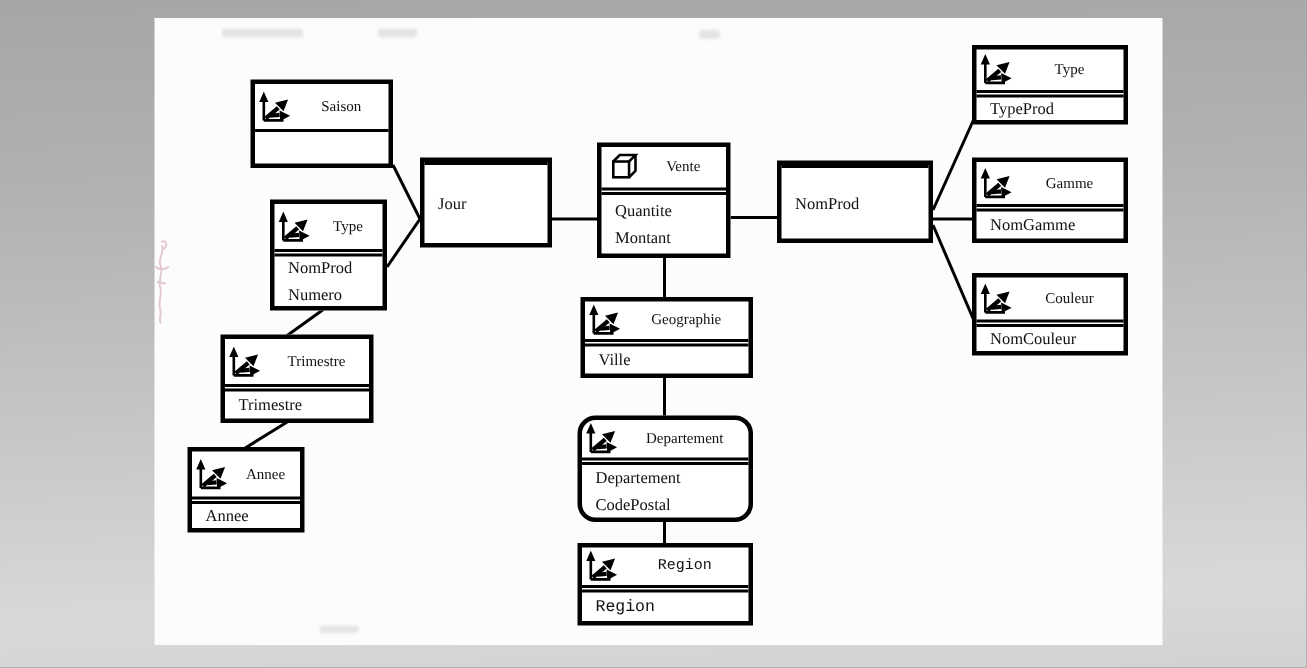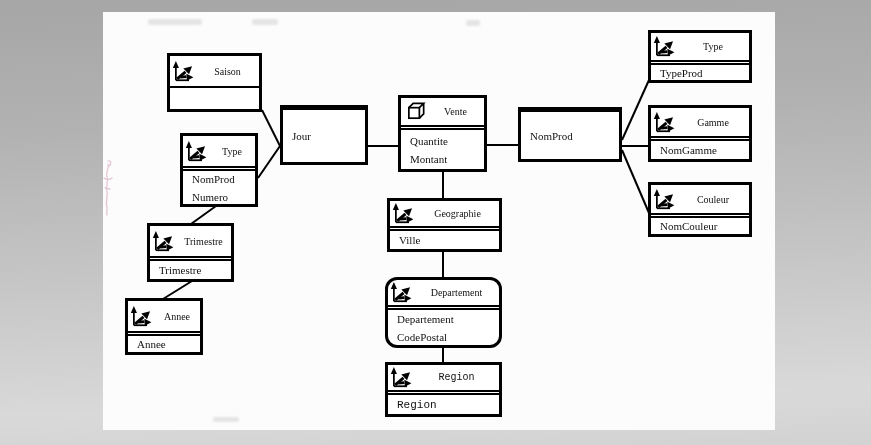--- a/index.html
+++ b/index.html
@@ -229,21 +229,21 @@
               <path d="M9 18.5 L16 17.8" stroke="#000" stroke-width="3.2"></path>
               <polygon points="24,18.5 16.5,22.5 16,14.5" fill="#000"></polygon>
             </svg>
           </span>
           <span class="title">Region</span>
         </div>
         <div class="attrs">
           <div class="attr-line">Region</div>
         </div>
       </div>
-      <div class="entity" style="left: 147px; top: 223px; width: 87px; height: 59px;">
+      <div class="entity" style="left: 147px; top: 223px; width: 102px; height: 59px;">
         <div class="hdr" style="height: 32px;">
           <span class="icon">
             <svg viewBox="0 0 30 24" fill="none">
               <path d="M4 22 V7" stroke="#000" stroke-width="2"></path>
               <polygon points="4,0 0.5,8 7.5,8" fill="#000"></polygon>
               <path d="M4 22 H19" stroke="#000" stroke-width="2"></path>
               <path d="M5.5 20.5 L15 12.5" stroke="#000" stroke-width="3.4"></path>
               <polygon points="22.5,6 19,15 12.5,8.5" fill="#000"></polygon>
               <path d="M9 18.5 L16 17.8" stroke="#000" stroke-width="3.2"></path>
               <polygon points="24,18.5 16.5,22.5 16,14.5" fill="#000"></polygon>

